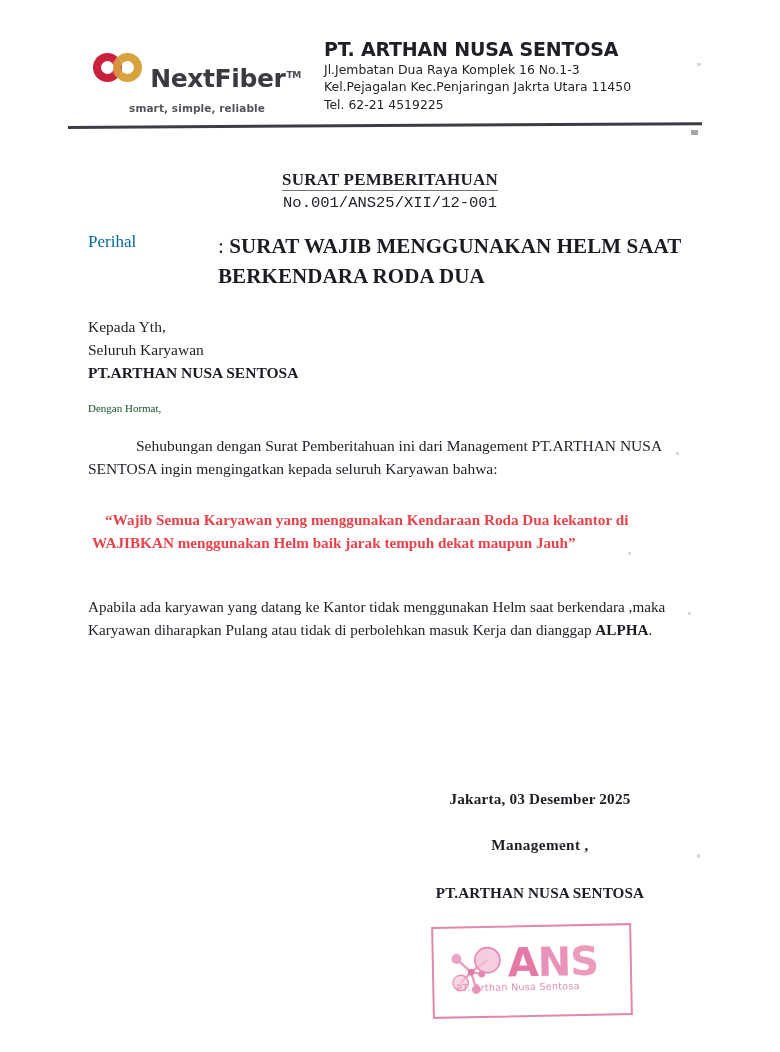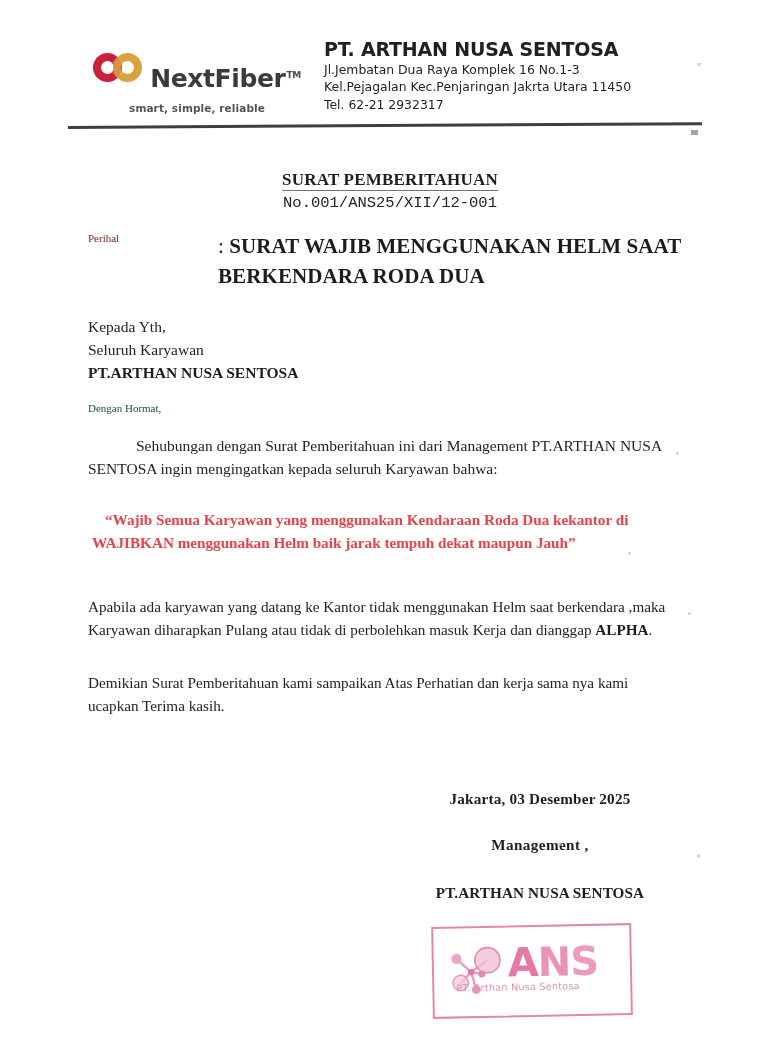--- a/index.html
+++ b/index.html
@@ -122,21 +122,21 @@
     font-family: Liberation Mono, monospace;
   }
 
   
   .subject {
     position: absolute;
     left: 88px; top: 232px;
     width: 600px;
     display: flex;
   }
-  .subject-label { width: 130px; font-size: 11px; color: #7f1d1d; }
+  .subject-label { width: 130px; font-size: 17px; color: #0369a1; }
   .subject-value {
     font-size: 21px;
     font-weight: bold;
     line-height: 1.42;
     color: #1b1b22;
     letter-spacing: 0.1px;
   }
   .subject-colon { font-weight: normal; }
 
   
@@ -266,21 +266,21 @@
           <span>NextFiber</span><span class="brand-tm">TM</span>
         </div>
       </div>
       <div class="brand-tagline">smart, simple, reliable</div>
     </div>
 
     <div class="company-block">
       <div class="company-name">PT. ARTHAN NUSA SENTOSA</div>
       <div class="company-line">Jl.Jembatan Dua Raya Komplek 16 No.1-3</div>
       <div class="company-line">Kel.Pejagalan  Kec.Penjaringan Jakrta Utara 11450</div>
-      <div class="company-line">Tel. 62-21 2932317</div>
+      <div class="company-line">Tel. 62-21 4519225</div>
     </div>
   </div>
 
   <div class="rule"></div>
 
   <div class="doc-title">
     <span>SURAT PEMBERITAHUAN</span>
   </div>
   <div class="doc-number">No.001/ANS25/XII/12-001</div>
 
@@ -302,21 +302,20 @@
   <div class="salutation">Dengan Hormat,</div>
 
   <div class="para-intro">Sehubungan dengan Surat Pemberitahuan ini dari Management PT.ARTHAN NUSA SENTOSA ingin mengingatkan kepada seluruh Karyawan bahwa:</div>
 
   <div class="quote">“Wajib Semua Karyawan yang menggunakan Kendaraan Roda Dua kekantor di WAJIBKAN menggunakan Helm baik jarak tempuh dekat maupun Jauh”</div>
 
   <div class="para-sanction">
     <span>Apabila ada karyawan yang datang ke Kantor tidak menggunakan Helm saat berkendara ,maka Karyawan diharapkan Pulang atau tidak di perbolehkan masuk Kerja dan dianggap </span><b>ALPHA</b><span>.</span>
   </div>
 
-  <div class="para-closing">Demikian Surat Pemberitahuan kami sampaikan Atas Perhatian dan kerja sama nya kami ucapkan  Terima kasih.</div>
 
   <div class="sign-block">
     <div class="sign-date">Jakarta, 03 Desember 2025</div>
     <div class="sign-role">Management ,</div>
     <div class="sign-company">PT.ARTHAN NUSA SENTOSA</div>
   </div>
 
   <div class="stamp">
     <div class="stamp-inner">
       <svg class="stamp-icon" viewBox="0 0 64 64">

